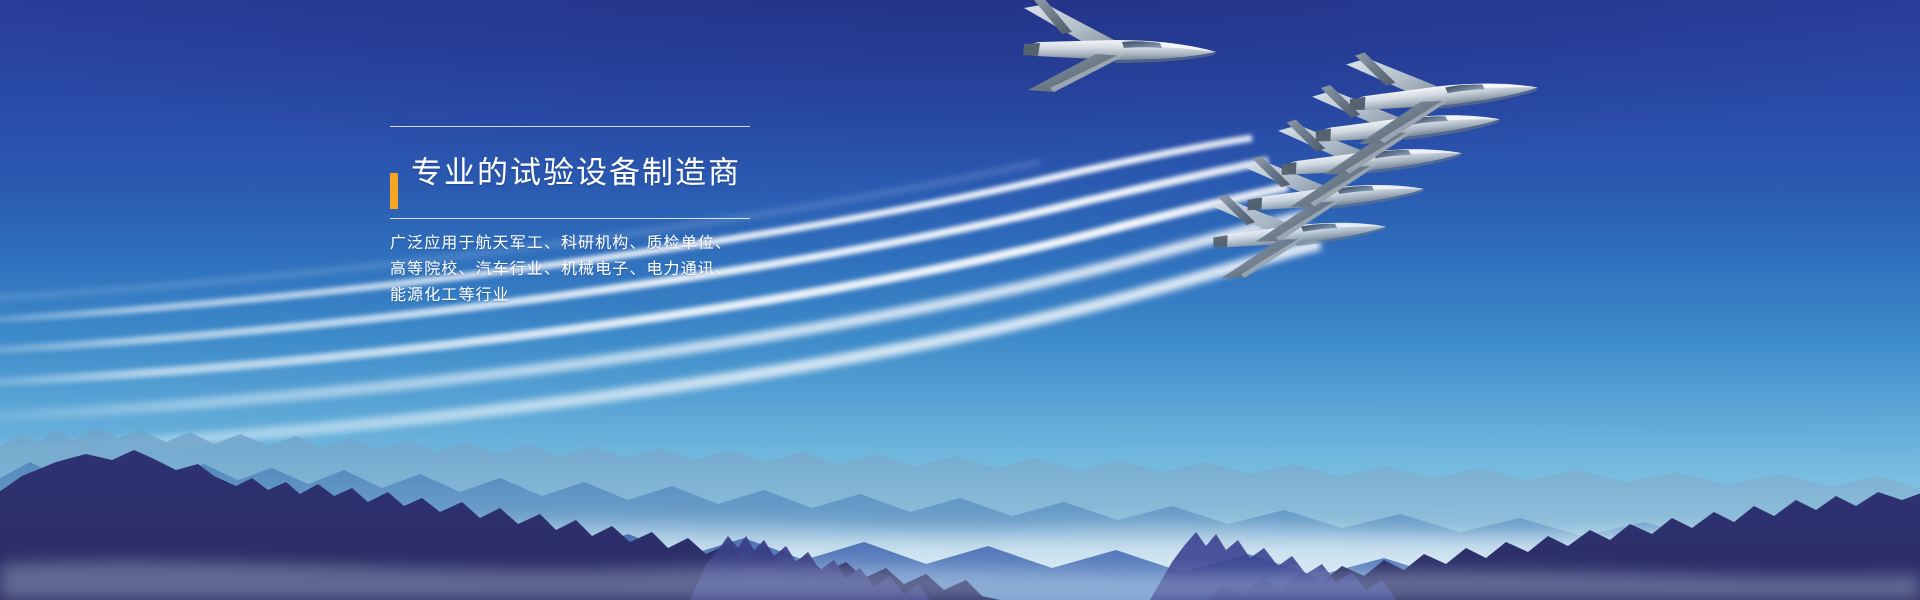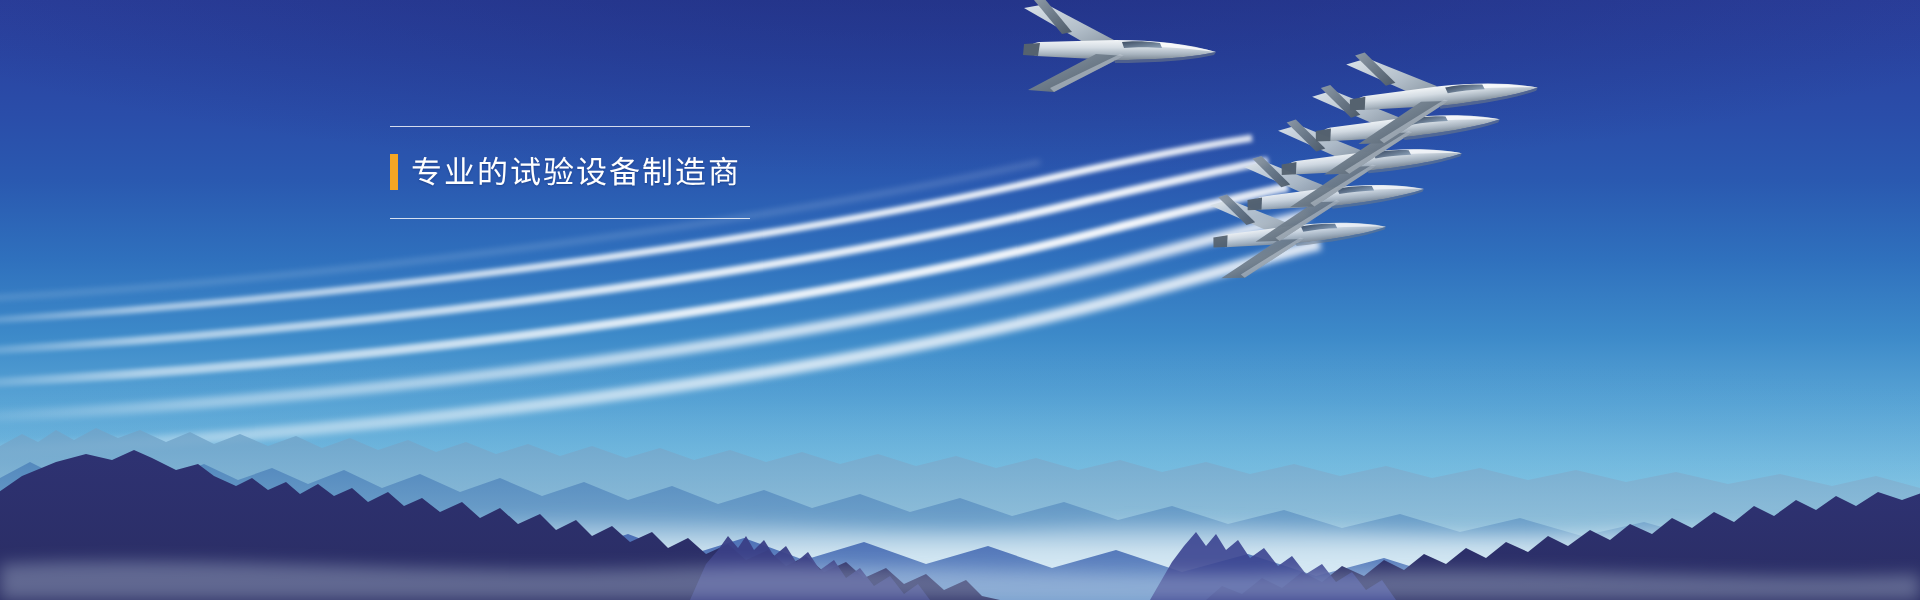--- a/index.html
+++ b/index.html
@@ -71,21 +71,21 @@
   }
   .rule{
     height:1px;
     background:rgba(255,255,255,0.80);
     width:100%;
   }
   .rule.bottom{background:rgba(255,255,255,0.80);}
 
   .headline-row{
     display:flex;
-    align-items:center;
+    align-items:flex-end;
     padding:9px 0 9px 0;
   }
   .accent-bar{
     width:8px;
     height:36px;
     background:#f5a623;
     flex:0 0 auto;
     margin-right:13px;
   }
   .headline{
@@ -321,15 +321,20 @@
   <div class="copy">
     <div class="rule"></div>
 
     <div class="headline-row">
       <span class="accent-bar"></span>
       <h1 class="headline">专业的试验设备制造商</h1>
     </div>
 
     <div class="rule bottom"></div>
 
+    <div class="subcopy">
+      <div class="subline">广泛应用于航天军工、科研机构、质检单位、</div>
+      <div class="subline">高等院校、汽车行业、机械电子、电力通讯、</div>
+      <div class="subline">能源化工等行业</div>
+    </div>
   </div>
 
 </div>
 
 </body></html>

